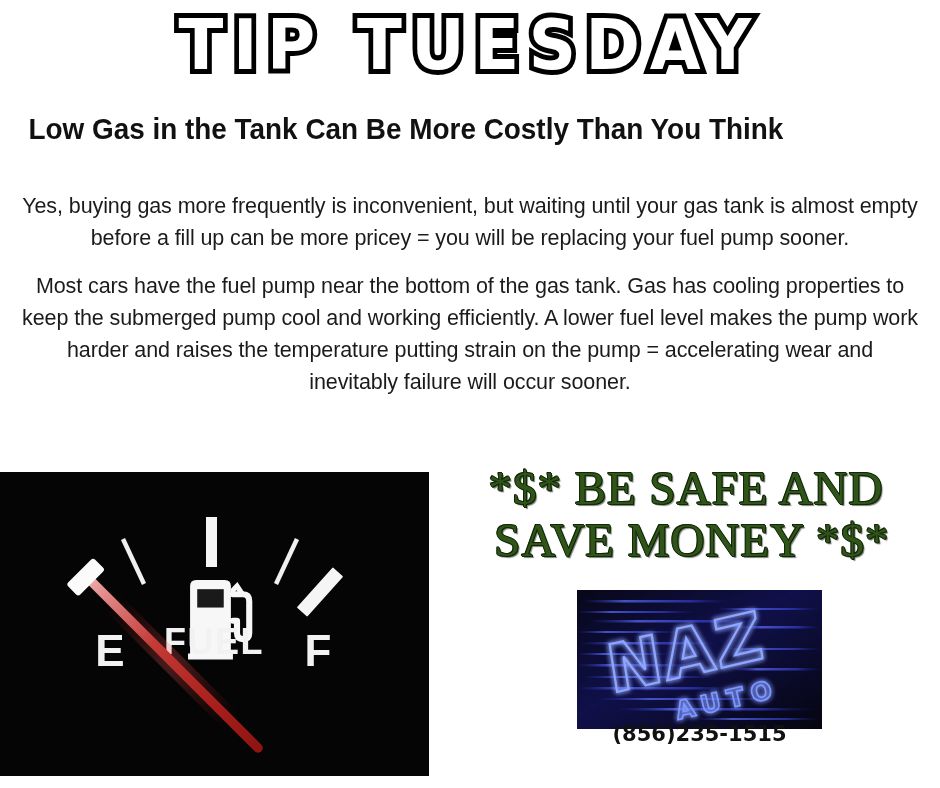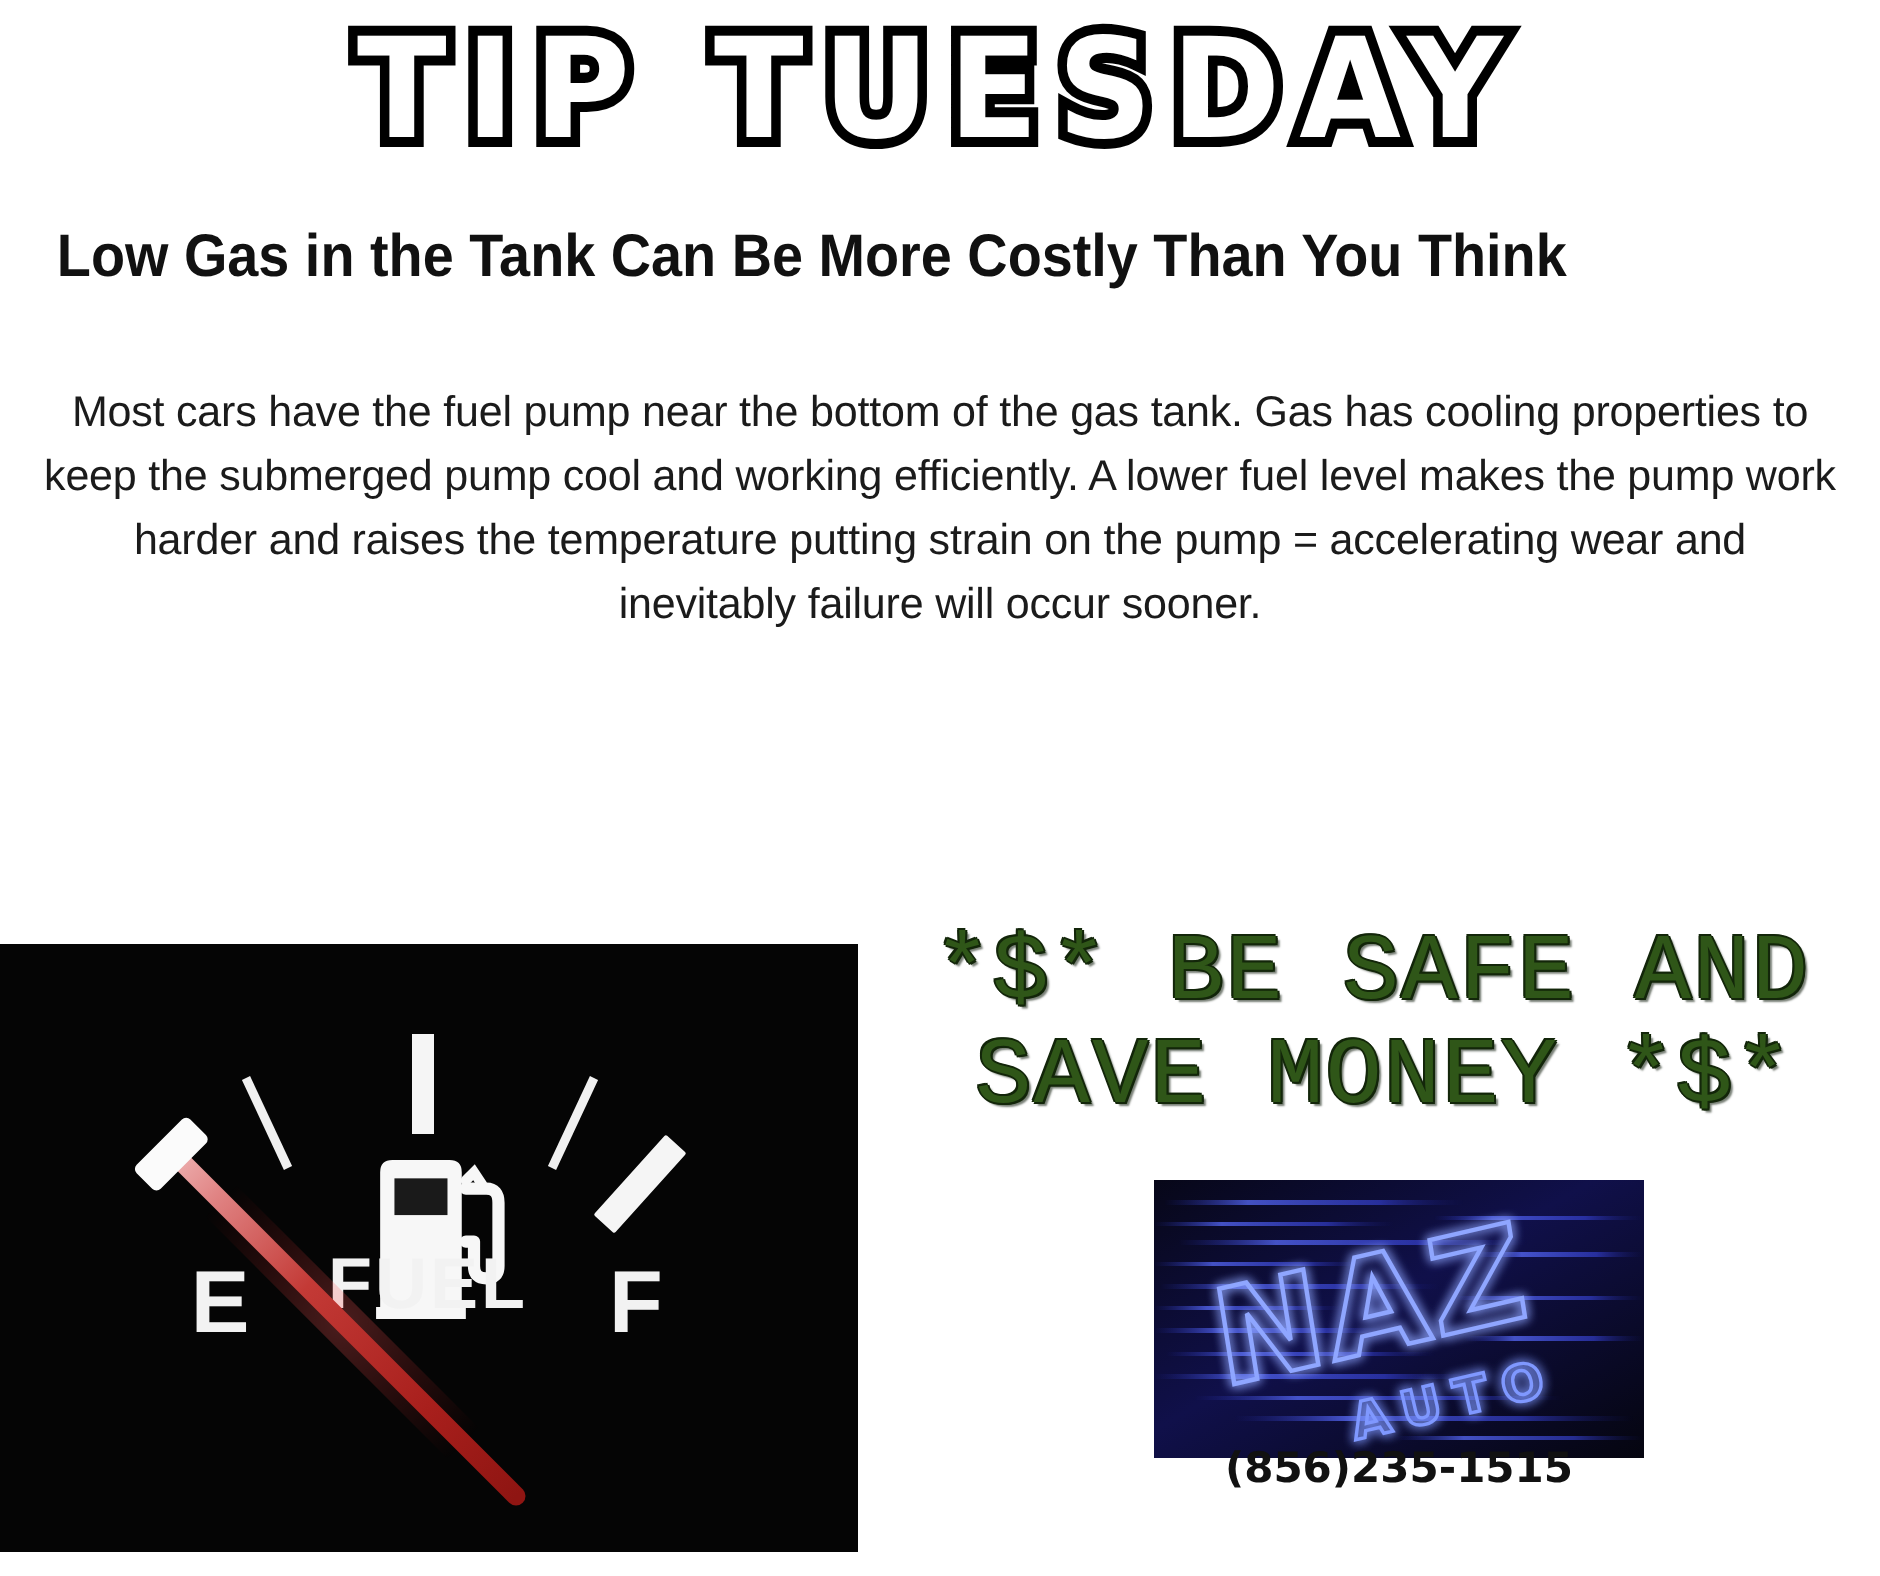--- a/index.html
+++ b/index.html
@@ -70,21 +70,21 @@
   }
   .para {
     font-family: "Liberation Sans", sans-serif;
     font-size: 21.5px;
     line-height: 32px;
     color: #1b1b1b;
     margin: 0;
     letter-spacing: -0.1px;
   }
   .para + .para {
-    margin-top: 34px;
+    margin-top: 16px;
   }
 
   
   #fuel-gauge-panel {
     position: absolute;
     left: 0px;
     top: 472px;
     width: 429px;
     height: 304px;
     background: #050505;
@@ -106,21 +106,21 @@
 
   
   #slogan-block {
     position: absolute;
     left: 440px;
     top: 462px;
     width: 500px;
     text-align: center;
   }
   .slogan-line {
-    font-family: Liberation Mono, monospace;
+    font-family: Liberation Serif, serif;
     font-size: 47px;
     line-height: 52px;
     font-weight: normal;
     color: #2f5618;
     text-shadow:
        1px 0 0 #13260a, -1px 0 0 #13260a,
        0 1px 0 #13260a, 0 -1px 0 #13260a,
        1px 1px 0 #13260a, -1px -1px 0 #13260a,
        2px 2px 1px rgba(10,22,6,0.55);
     white-space: nowrap;
@@ -164,20 +164,21 @@
 
 <div id="title-banner">
   <div id="title-text">TIP  TUESDAY</div>
 </div>
 
 <div id="subtitle">
   <div id="subtitle-text">Low Gas in the Tank Can Be More Costly Than You Think</div>
 </div>
 
 <div id="article">
+  <p class="para">Yes, buying gas more frequently is inconvenient, but waiting until your gas tank is almost empty before a fill up can be more pricey = you will be replacing your fuel pump sooner.</p>
   <p class="para">Most cars have the fuel pump near the bottom of the gas tank. Gas has cooling properties to keep the submerged pump cool and working efficiently. A lower fuel level makes the pump work harder and raises the temperature putting strain on the pump = accelerating wear and inevitably failure will occur sooner.</p>
 </div>
 
 <div id="fuel-gauge-panel">
   <svg id="gauge-svg" viewBox="0 0 429 304">
     <defs>
       <linearGradient id="needleGrad" x1="0" y1="0" x2="1" y2="1">
         <stop offset="0%" stop-color="#f0b8b8"></stop>
         <stop offset="14%" stop-color="#e08383"></stop>
         <stop offset="40%" stop-color="#c33a36"></stop>

